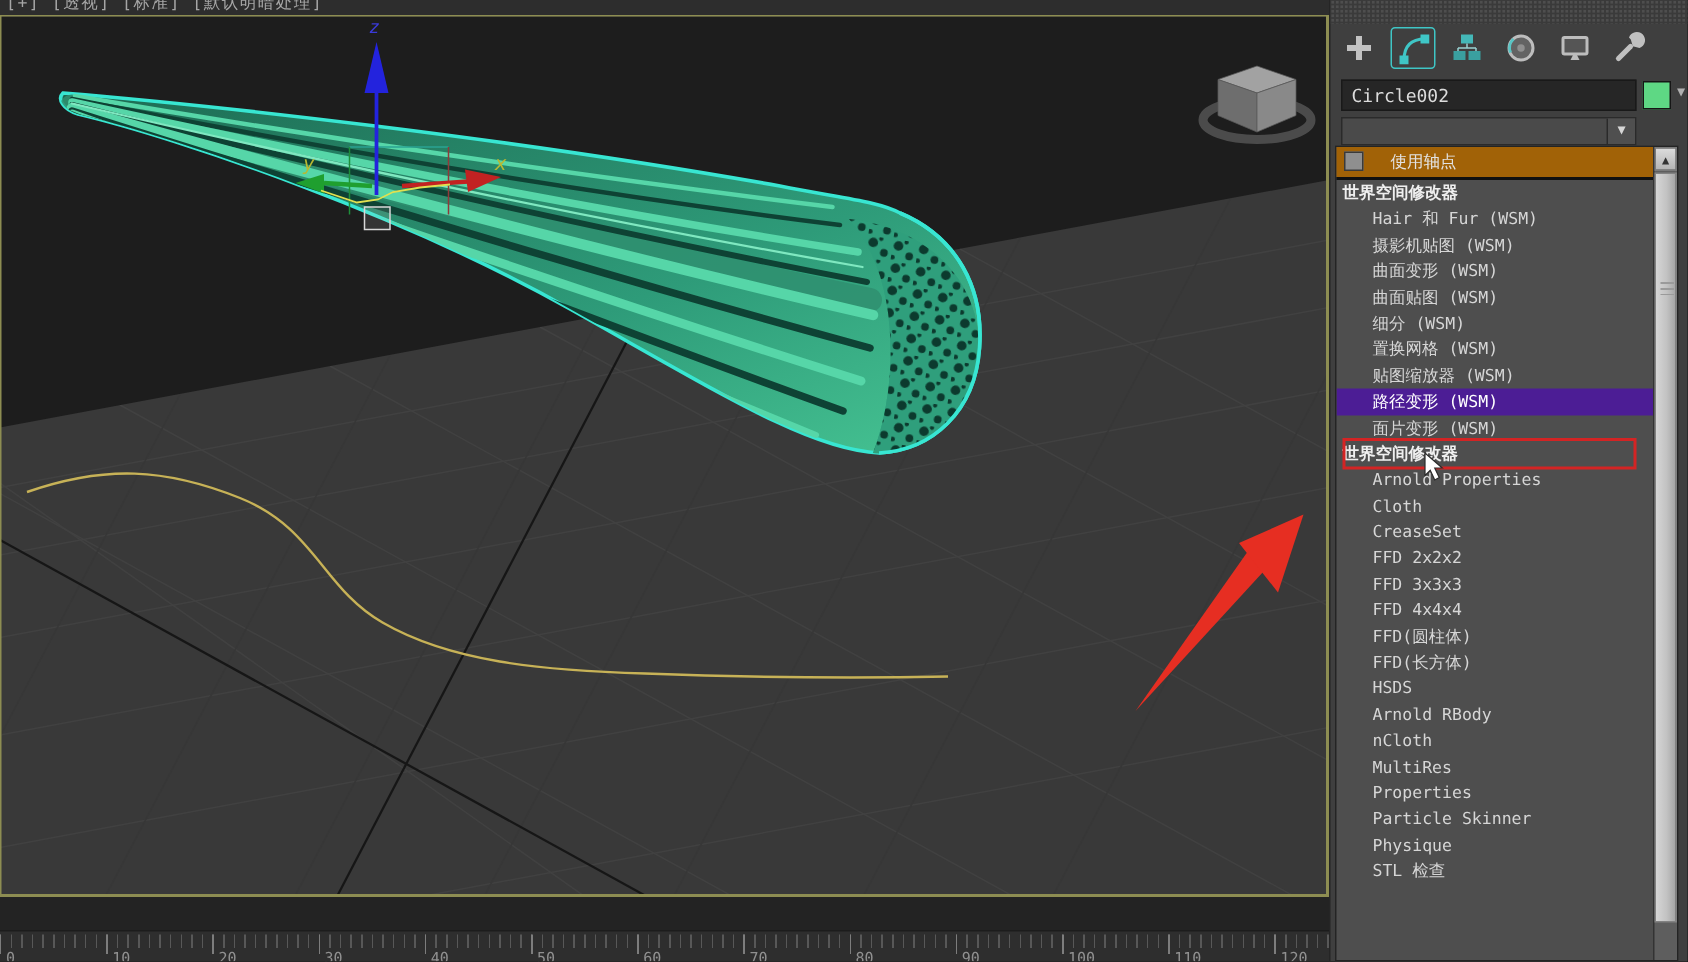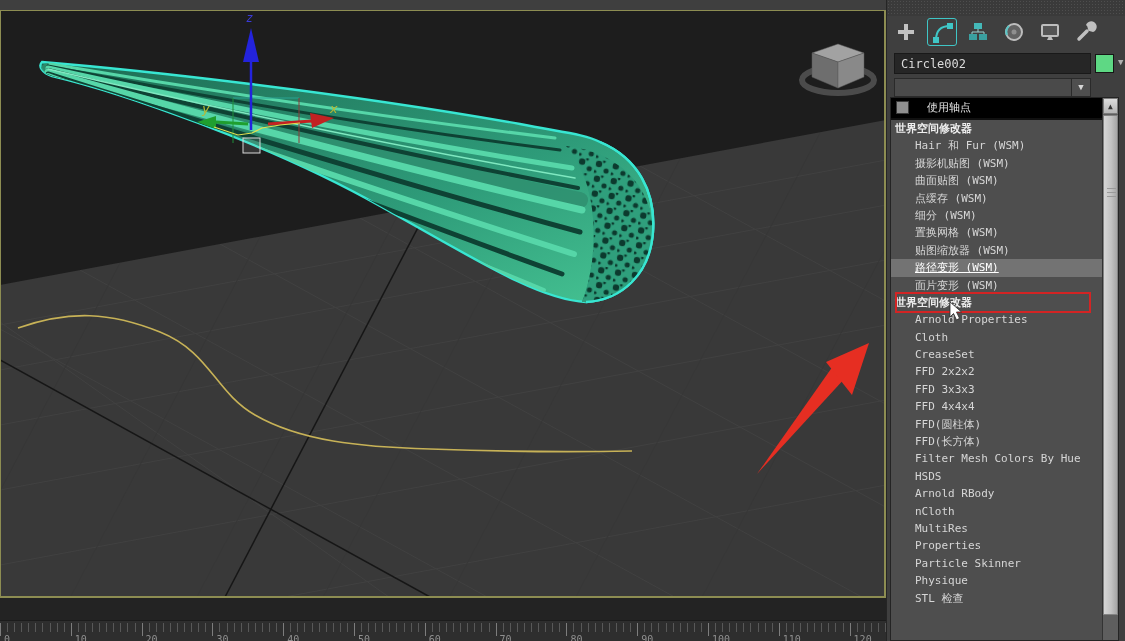--- a/index.html
+++ b/index.html
@@ -38,28 +38,28 @@
   .obj-name{position:absolute;left:0;top:0;width:197px;height:21px;background:#262626;border:1px solid #191919;
     color:#dcdcdc;font-size:12px;font-family:inherit;padding:0 0 0 6px;}
   .swatch{position:absolute;left:201px;top:1px;width:19px;height:19px;border:1px solid #161616;}
   .swatch-arrow{position:absolute;left:224px;top:4px;font-size:9px;color:#b0b0b0;}
   .combo{position:absolute;left:7px;top:78px;width:197px;height:19px;background:#4a4a4a;border:1px solid #2a2a2a;}
   .combo .btn{position:absolute;right:0;top:0;width:19px;height:17px;background:#4f4f4f;border-left:1px solid #2a2a2a;
     color:#d6d6d6;font-size:9px;text-align:center;line-height:17px;}
 
   
   .dropdown{position:absolute;left:3px;top:97px;width:229px;height:544px;background:#4e4e4e;border:1px solid #242424;}
-  .pivot-row{position:absolute;left:0;top:0;width:211px;height:20px;background:#000000;color:#e2e2e2;font-size:11px;line-height:20px;}
+  .pivot-row{position:absolute;left:0;top:0;width:211px;height:20px;background:#a16207;color:#e2e2e2;font-size:11px;line-height:20px;}
   .pivot-row .cb{position:absolute;left:5px;top:3px;width:13px;height:13px;background:#8f8f8f;border:1px solid #3a3a3a;}
   .pivot-row .lbl{position:absolute;left:36px;top:0;}
   .sep{position:absolute;left:0;top:20px;width:211px;height:2px;background:#101010;}
   .rows{position:absolute;left:0;top:22px;width:211px;height:520px;overflow:hidden;}
   .mrow{height:17.4px;line-height:17.4px;font-size:11px;color:#d6d6d6;padding-left:24px;white-space:nowrap;}
   .mrow.category{padding-left:4px;font-weight:bold;color:#efefef;}
-  .mrow.highlighted{background:#737373;color:#ffffff;text-decoration:underline;}
+  .mrow.highlighted{background:#4c1d95;color:#ffffff;}
 
   
   .sbar{position:absolute;right:0;top:0;width:16px;height:542px;background:#5e5e5e;border-left:1px solid #333;}
   .sbar .up{position:absolute;left:0;top:0;width:15px;height:16px;background:linear-gradient(#dcdcdc,#b4b4b4);
     border:1px solid #7a7a7a;color:#333;font-size:8px;text-align:center;line-height:15px;}
   .sbar .thumb{position:absolute;left:0;top:17px;width:15px;height:500px;
     background:linear-gradient(to right,#d6d6d6,#c2c2c2 55%,#a5a5a5);border:1px solid #828282;}
   .sbar .grip{position:absolute;left:3px;top:72px;width:9px;height:10px;
     background:repeating-linear-gradient(#9a9a9a 0 1px,transparent 1px 4px);}
 
@@ -170,20 +170,23 @@
     </g>
 
     <g>
       <ellipse cx="838" cy="80" rx="36" ry="13" fill="none" stroke="#515151" stroke-width="6" opacity="0.9"></ellipse>
       <polygon points="838,44 864,53 838,62 812,53" fill="#a2a2a2" stroke="#5a5a5a" stroke-width="0.5"></polygon>
       <polygon points="812,53 838,62 838,88 812,77" fill="#6e6e6e" stroke="#5a5a5a" stroke-width="0.5"></polygon>
       <polygon points="864,53 838,62 838,88 864,77" fill="#898989" stroke="#5a5a5a" stroke-width="0.5"></polygon>
     </g>
   </svg>
 
+  <div class="vp-topstrip">
+    <span>[+] [透视] [标准] [默认明暗处理]</span>
+  </div>
   <div class="vp-border-t"></div>
   <div class="vp-border-b"></div>
   <div class="vp-border-l"></div>
   <div class="vp-border-r"></div>
 
   <div class="gap-strip"></div>
 
   <div class="ruler">
     <div class="minor"></div>
     <div class="major"></div>
@@ -264,37 +267,36 @@
       <div class="pivot-row">
         <div class="cb"></div>
         <div class="lbl">使用轴点</div>
       </div>
       <div class="sep"></div>
       <div class="rows">
 
       <div class="mrow category">世界空间修改器</div>
           <div class="mrow item">Hair 和 Fur (WSM)</div>
           <div class="mrow item">摄影机贴图 (WSM)</div>
+          <div class="mrow item">曲面变形 (WSM)</div>
           <div class="mrow item">曲面贴图 (WSM)</div>
-          <div class="mrow item">点缓存 (WSM)</div>
           <div class="mrow item">细分 (WSM)</div>
           <div class="mrow item">置换网格 (WSM)</div>
           <div class="mrow item">贴图缩放器 (WSM)</div>
           <div class="mrow item highlighted">路径变形 (WSM)</div>
           <div class="mrow item">面片变形 (WSM)</div>
           <div class="mrow category">世界空间修改器</div>
           <div class="mrow item">Arnold Properties</div>
           <div class="mrow item">Cloth</div>
           <div class="mrow item">CreaseSet</div>
           <div class="mrow item">FFD 2x2x2</div>
           <div class="mrow item">FFD 3x3x3</div>
           <div class="mrow item">FFD 4x4x4</div>
           <div class="mrow item">FFD(圆柱体)</div>
           <div class="mrow item">FFD(长方体)</div>
-          <div class="mrow item">Filter Mesh Colors By Hue</div>
           <div class="mrow item">HSDS</div>
           <div class="mrow item">Arnold RBody</div>
           <div class="mrow item">nCloth</div>
           <div class="mrow item">MultiRes</div>
           <div class="mrow item">Properties</div>
           <div class="mrow item">Particle Skinner</div>
           <div class="mrow item">Physique</div>
           <div class="mrow item">STL 检查</div>
         </div>
       <div class="sbar">

